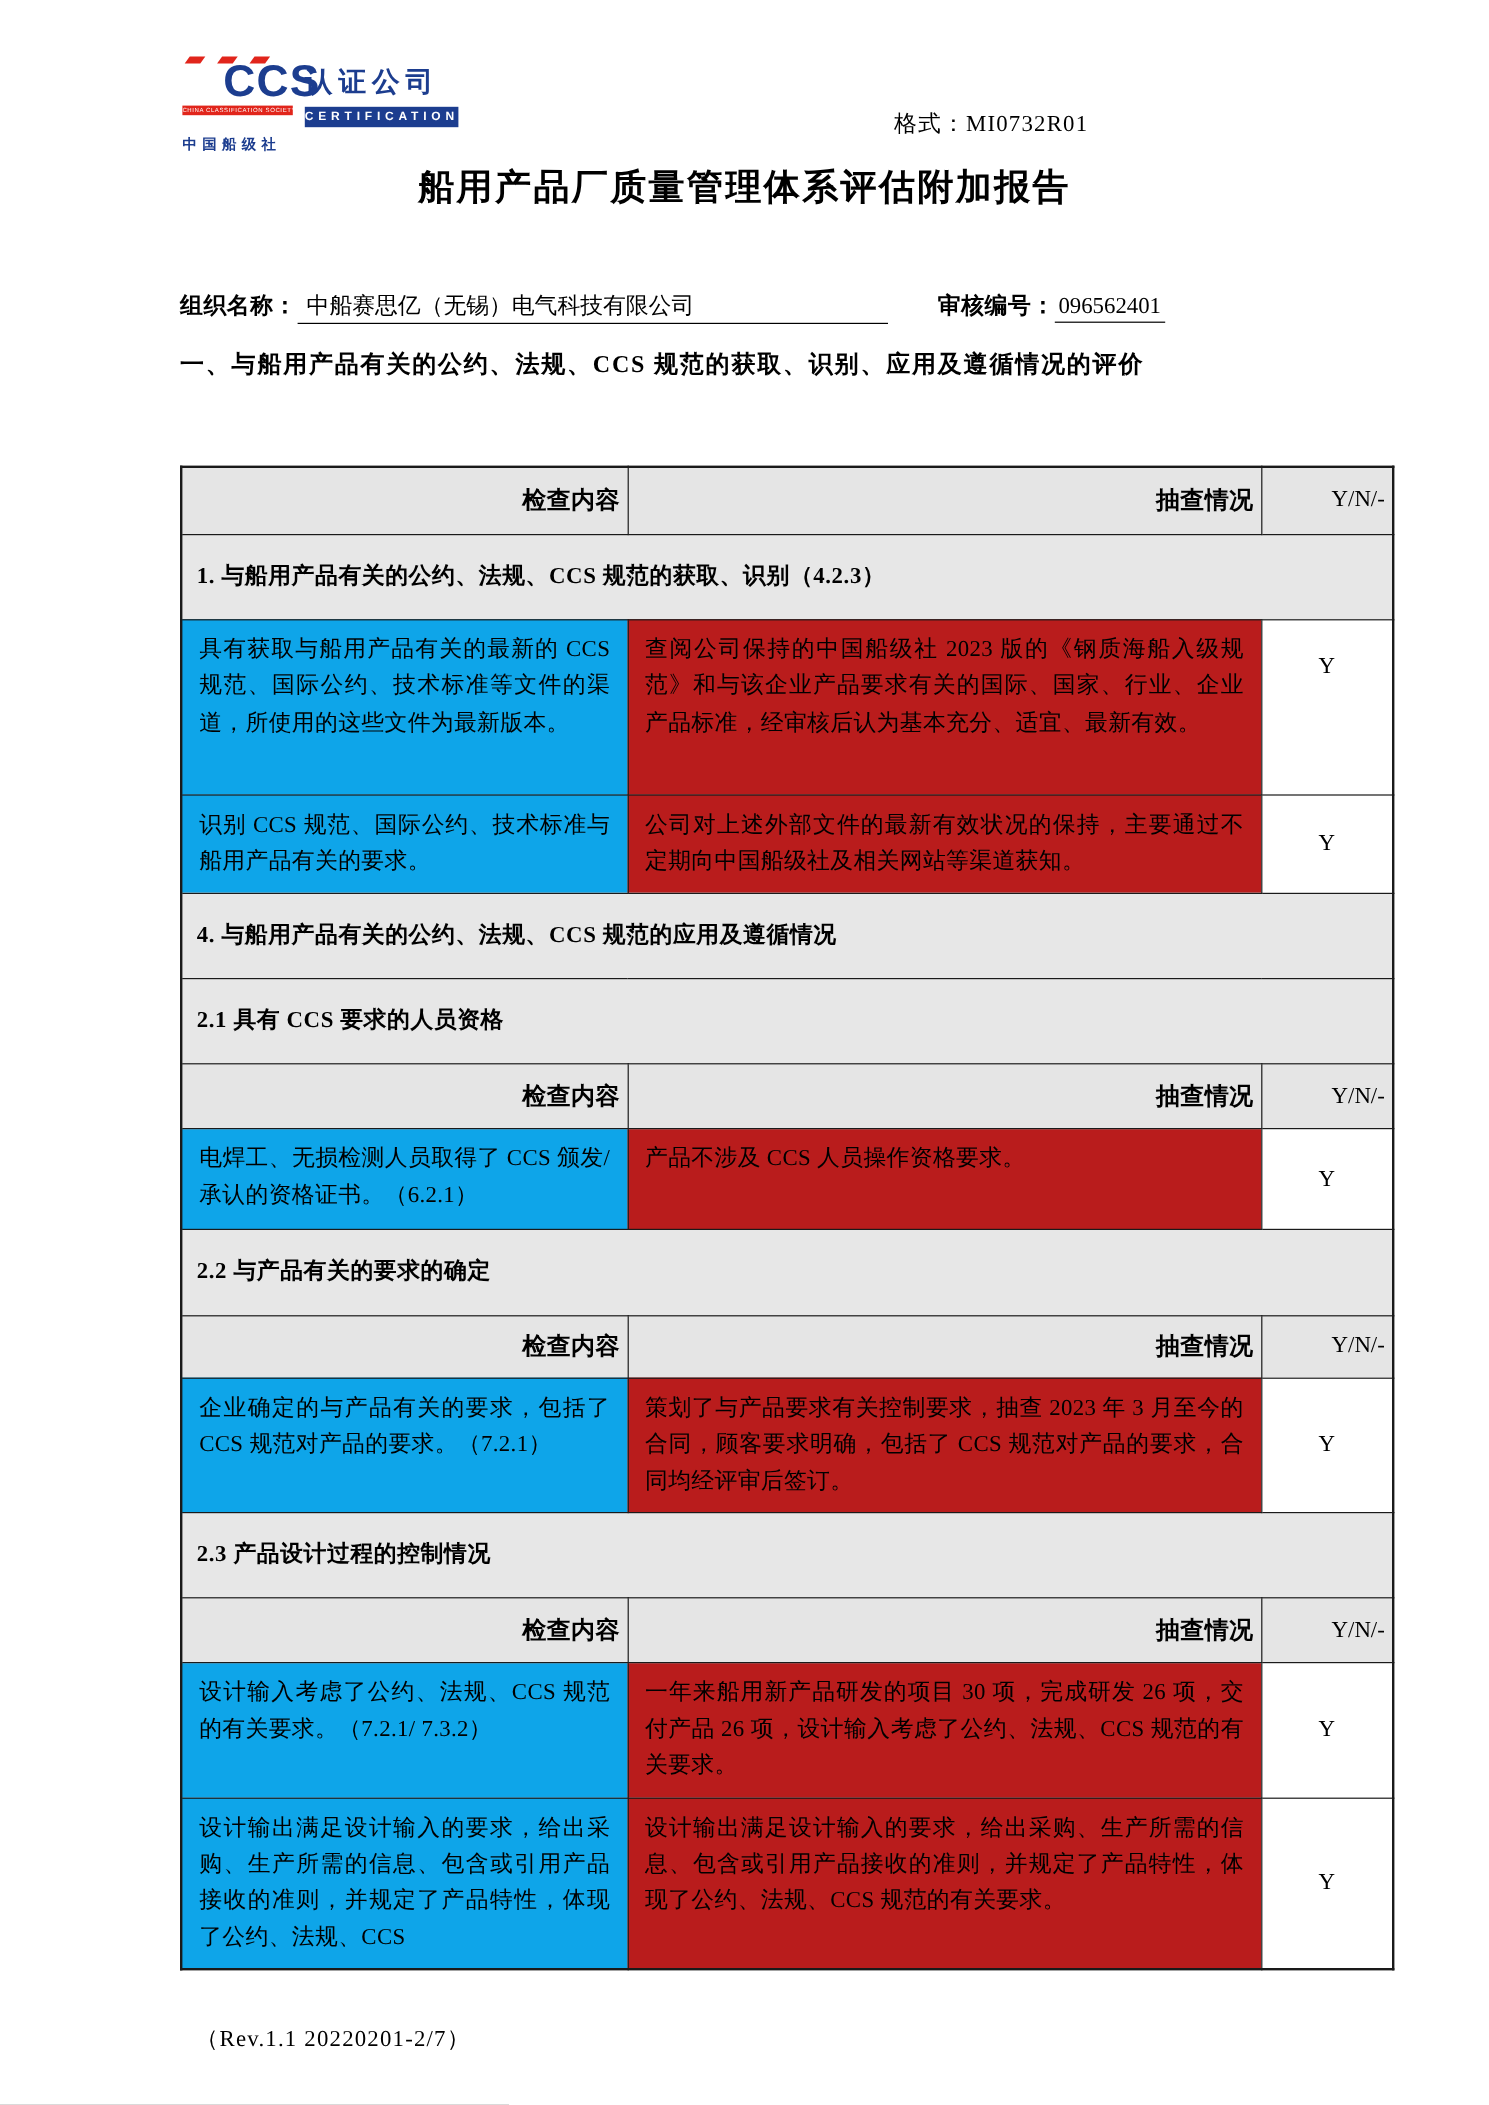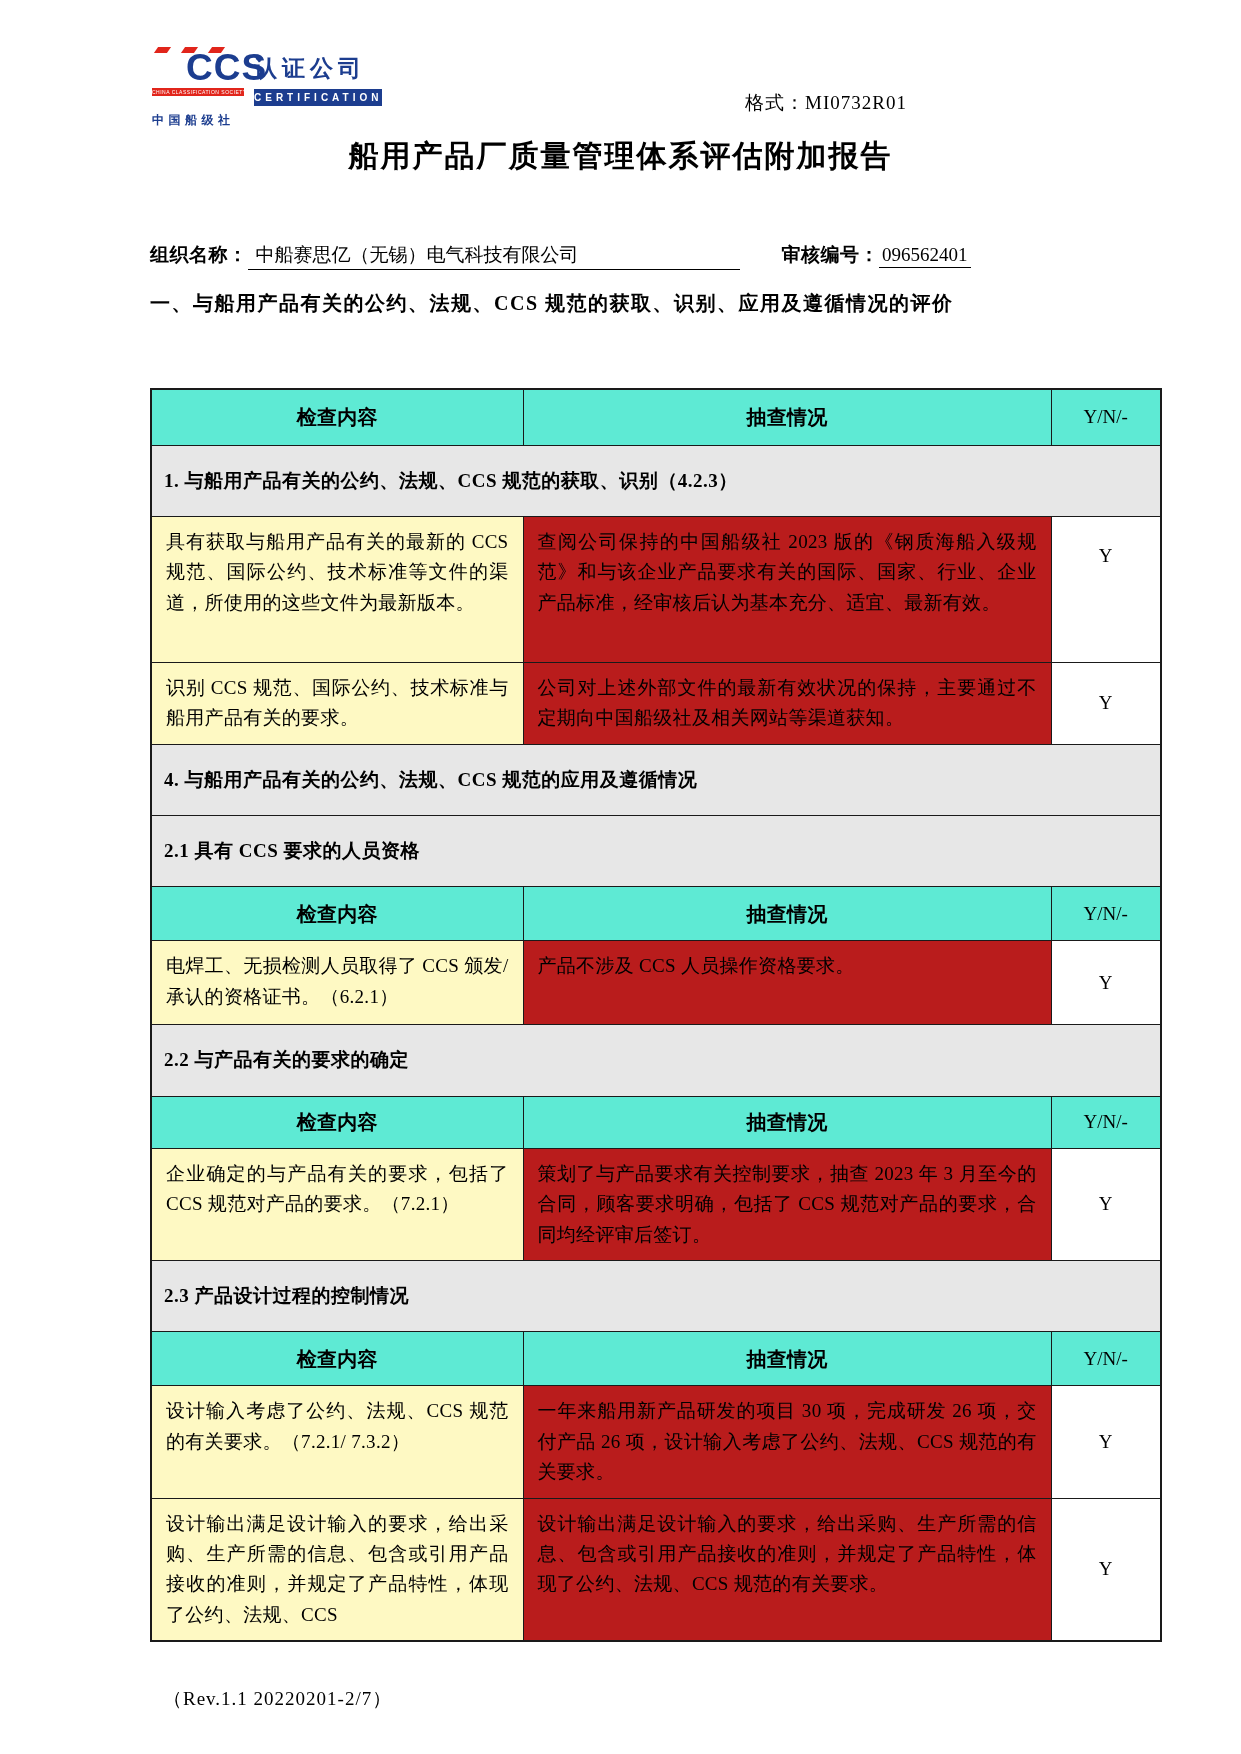--- a/index.html
+++ b/index.html
@@ -73,29 +73,29 @@
     border:2px solid #1a1a1a;
     font-size:19px; line-height:1.6;
   }
   .report col.c1{ width:372px; } .report col.c2{ width:528px; } .report col.c3{ width:110px; }
   .report td {
     border:1px solid #1a1a1a;
     padding:10px 14px; vertical-align:top;
     letter-spacing:.3px;
   }
   .report tr.hdr td {
-    background:#5eead4; text-align:center; vertical-align:middle;
+    background:#e5e5e5; text-align:right; vertical-align:middle;
     font-weight:bold; font-size:20px; padding:6px;
   }
   .report tr.hdr td.ynh { font-weight:normal; font-size:19px; letter-spacing:0; }
   .report tr.sec td {
     background:#e7e7e7; font-weight:bold; vertical-align:middle;
     padding:20px 12px; letter-spacing:.5px;
   }
-  .report td.check { background:#fef9c3; text-align:justify; }
+  .report td.check { background:#0ea5e9; text-align:justify; }
   .report td.finding { background:#b91c1c; text-align:justify; }
   .report td.result { background:#fff; text-align:center; vertical-align:middle; }
   .report td.result.top { vertical-align:top; padding-top:24px; }
 
   .footer-note { position:absolute; top:1646px; left:163px; font-size:19px; letter-spacing:1px;margin-top:40px; }
 
   :root { --blue:#1c3d8f; --red:#e1251b; }
 </style>
 </head>
 <body>

